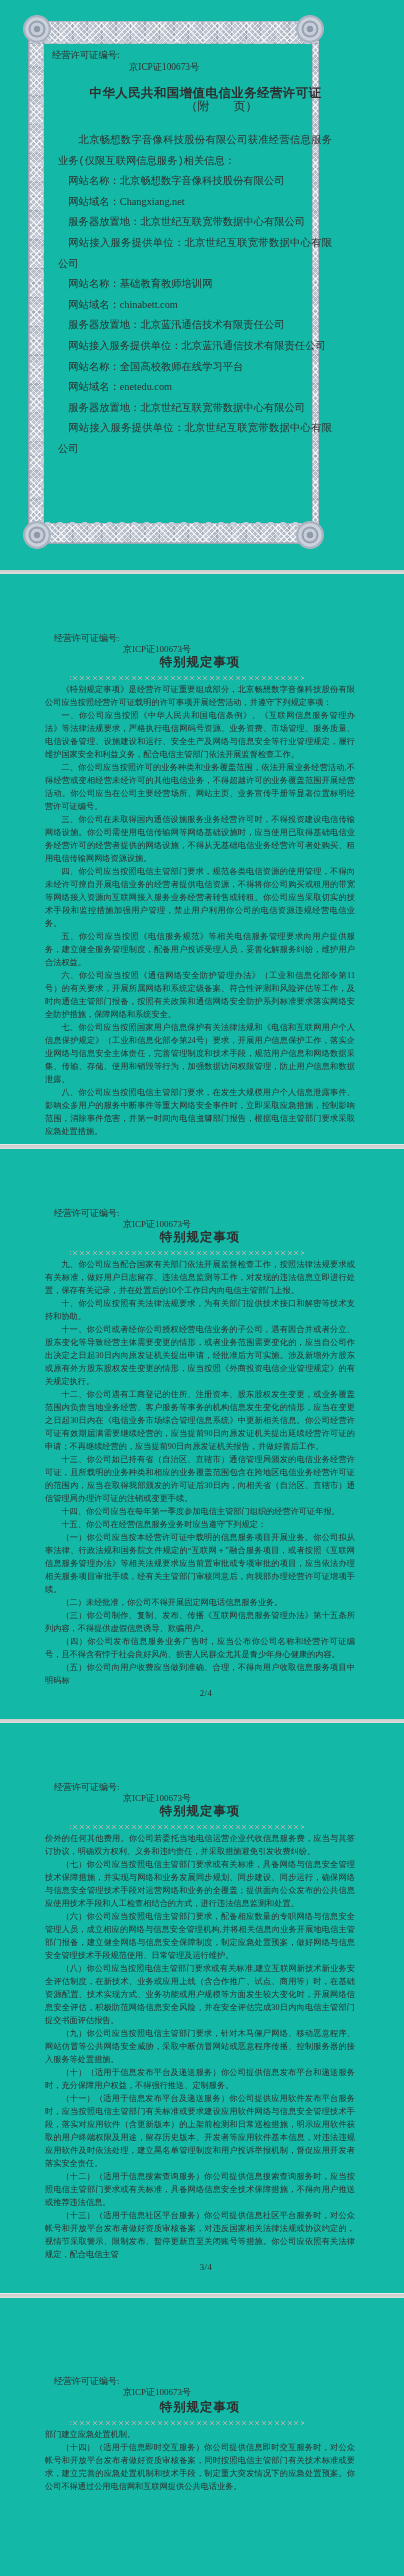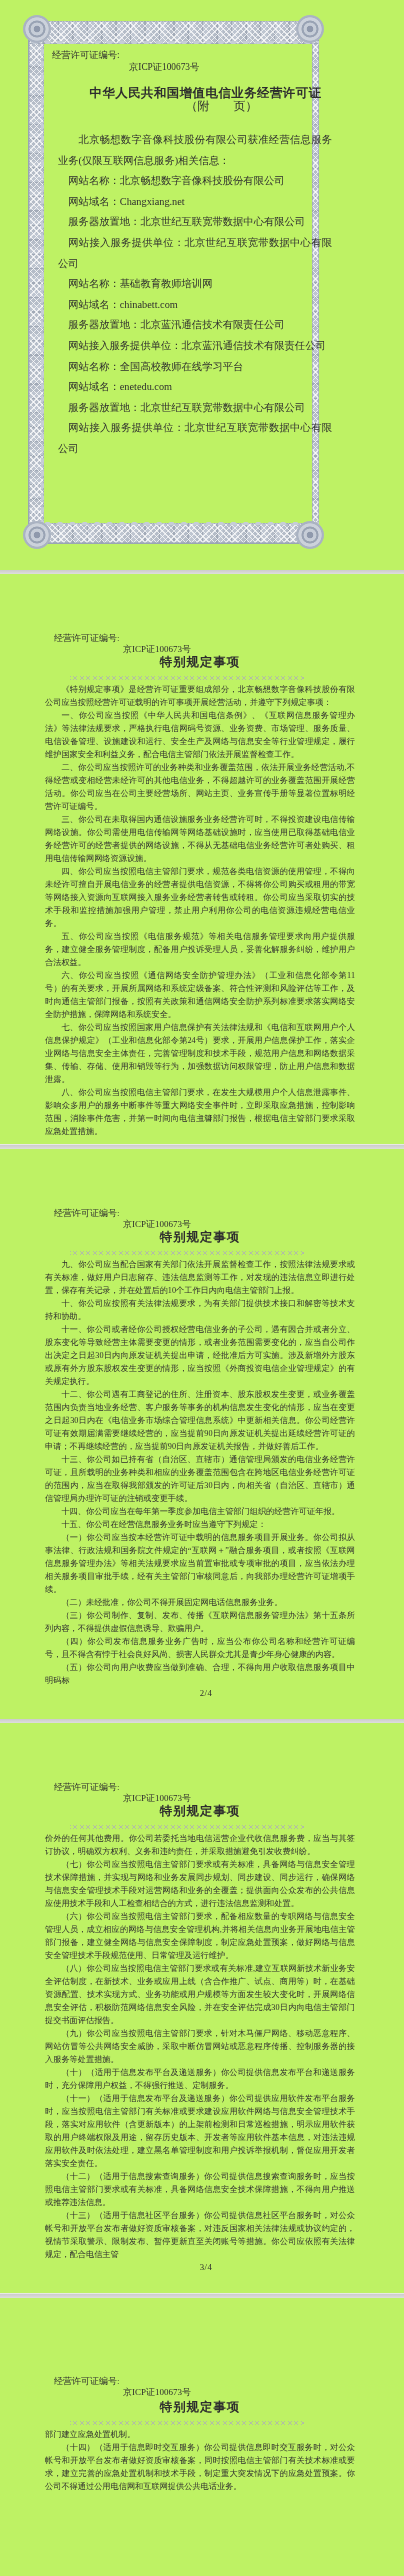--- a/index.html
+++ b/index.html
@@ -2,21 +2,21 @@
 <html lang="zh" style="font-size:8.2px"><head>
 <meta charset="utf-8">
 <style>
   html,body{margin:0;padding:0;}
   body{
     position:relative;width:405px;height:2873px;
     background:#e8e8e6;
     font-family:"Liberation Serif","DejaVu Serif",serif;
     color:#2e2e2e;
   }
-  .page{position:absolute;left:0;width:405px;background:#bef264;overflow:hidden;}
+  .page{position:absolute;left:0;width:405px;background:#14b8a6;overflow:hidden;}
   .sep{position:absolute;left:0;width:405px;height:4.1px;background:linear-gradient(#cccccb,#dedddb);}
 
   
   .frame{position:absolute;left:28px;top:20.6px;width:289px;height:521px;border:0.5px solid #9aa5b4;}
   .lace{position:absolute;background-color:#c6cdd7;
     background-image:
       repeating-linear-gradient(45deg,rgba(255,255,255,.7) 0 1px,transparent 1px 4.1px),
       repeating-linear-gradient(-45deg,rgba(255,255,255,.7) 0 1px,transparent 1px 4.1px),
       repeating-linear-gradient(90deg,rgba(102,113,131,.38) 0 1.5px,rgba(170,178,192,.28) 1.5px 7.2px,rgba(102,113,131,.18) 7.2px 14.4px);
     box-shadow:inset 0 0 0 0.5px #929db0;}
@@ -44,21 +44,21 @@
 
   
   .p1 .hl{position:absolute;left:52px;top:49px;font-size:9.3px;}
   .p1 .hn{position:absolute;left:129px;top:61px;font-size:9.3px;}
   .p1-title{position:absolute;left:57px;top:85px;width:297px;margin:0;text-align:center;
     font-size:12.4px;font-weight:700;letter-spacing:0.5px;}
   .p1-sub{position:absolute;left:77px;top:98px;width:289px;text-align:center;
     font-size:12px;font-weight:400;}
   .p1-body{position:absolute;left:58px;top:130px;width:274px;}
   .p1-body p{margin:0;font-size:10.3px;line-height:20.6px;text-align:justify;}
-  .p1-intro{text-indent:2em;}
+  .p1-intro{text-indent:2em;font-family:Liberation Mono, monospace;}
   .p1-entry{text-indent:1em;}
 
   
   .prov .hl{position:absolute;left:54px;top:58px;font-size:9px;}
   .prov .hn{position:absolute;left:123px;top:69px;font-size:9px;}
   .prov-title{position:absolute;left:16px;top:80px;width:368px;margin:0;text-align:center;
     font-size:12.4px;font-weight:700;letter-spacing:1px;}
   .wavy{position:absolute;left:70px;top:102px;width:234px;height:4.1px;opacity:.85;
     background-image:
       repeating-linear-gradient(135deg,#b0b5b0 0 0.8px,transparent 0.8px 4.6px),

